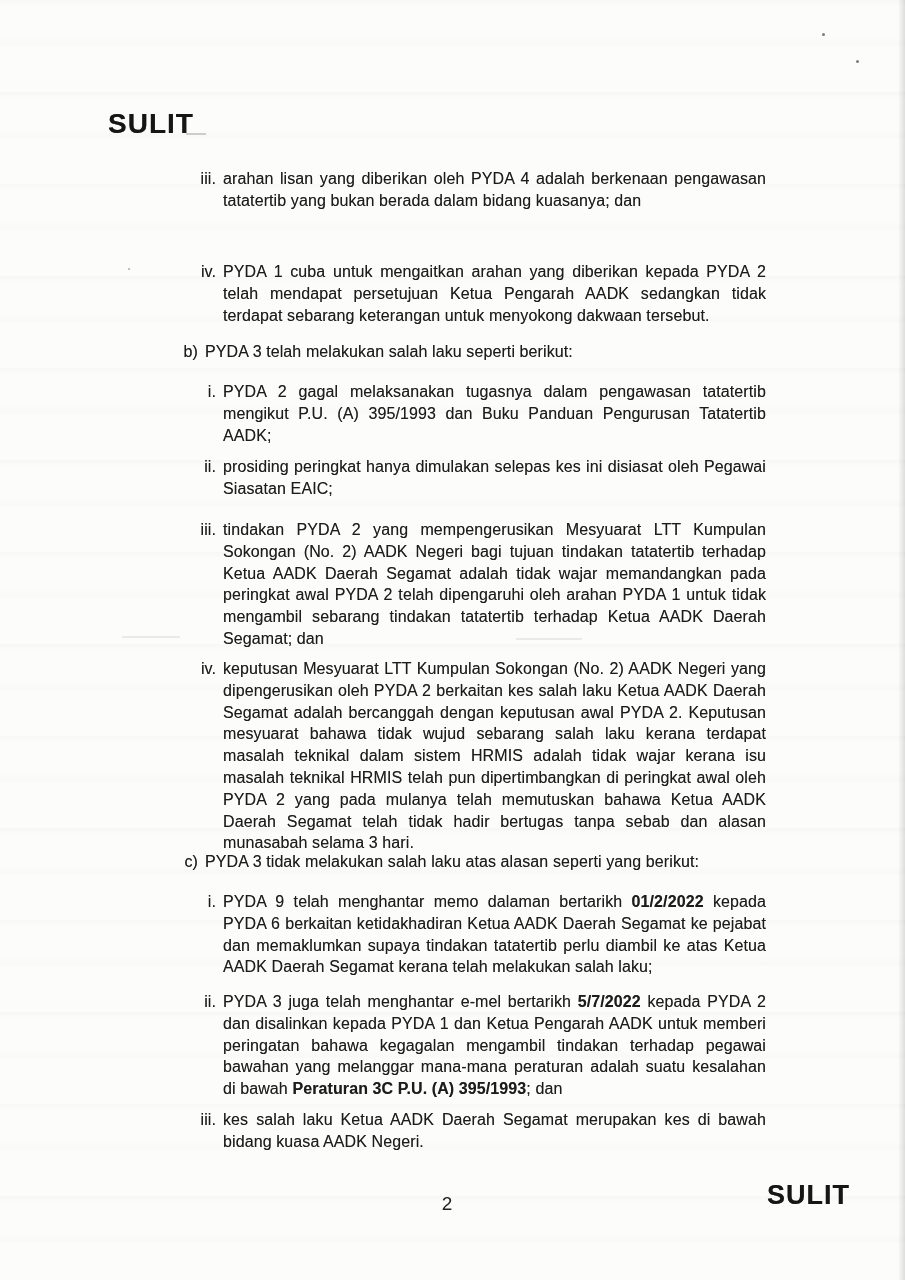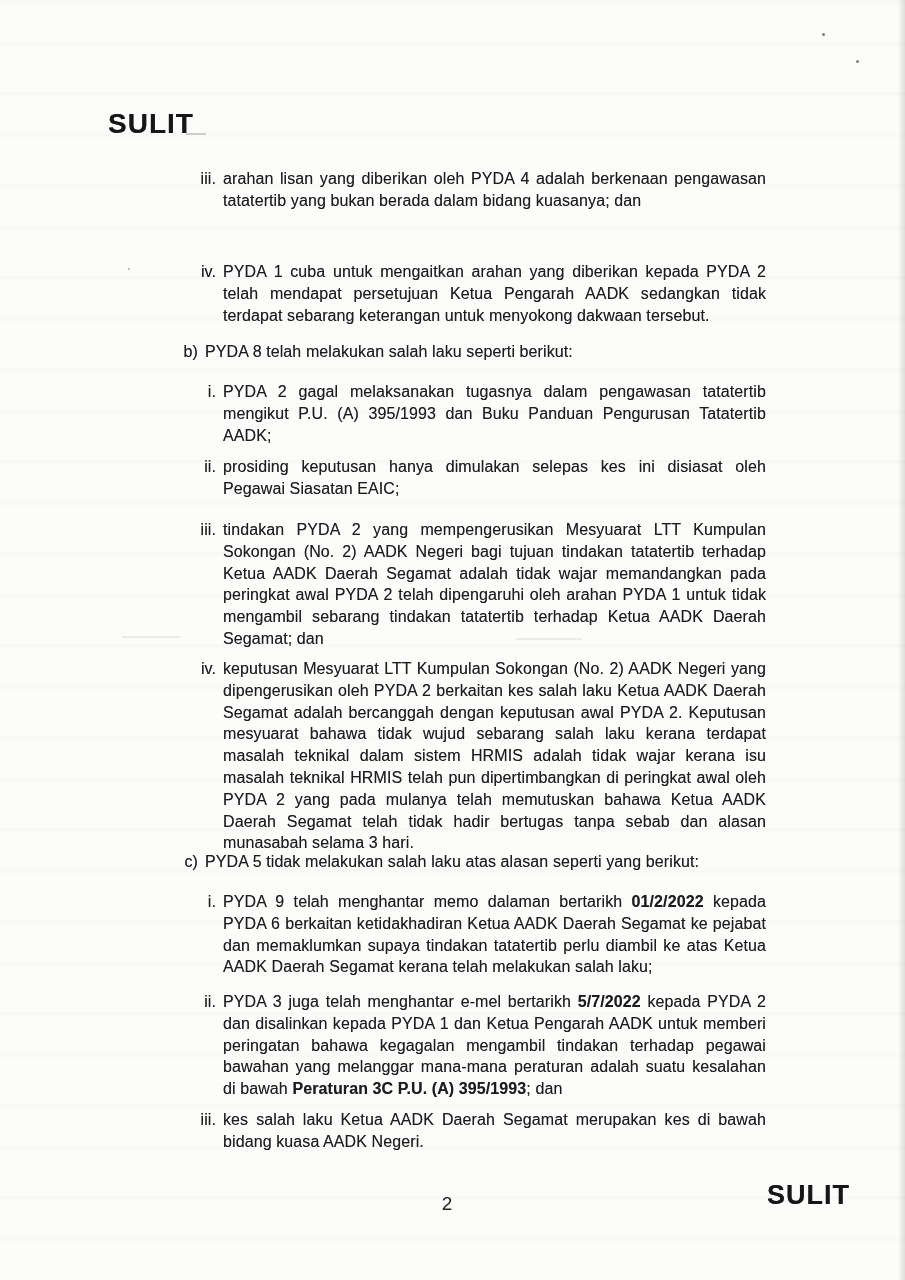--- a/index.html
+++ b/index.html
@@ -110,46 +110,46 @@
     <div class="txt">arahan lisan yang diberikan oleh PYDA 4 adalah berkenaan pengawasan tatatertib yang bukan berada dalam bidang kuasanya; dan</div>
   </div>
 
   <div class="item roman" style="top:261px">
     <span class="lbl">iv.</span>
     <div class="txt">PYDA 1 cuba untuk mengaitkan arahan yang diberikan kepada PYDA 2 telah mendapat persetujuan Ketua Pengarah AADK sedangkan tidak terdapat sebarang keterangan untuk menyokong dakwaan tersebut.</div>
   </div>
 
   <div class="item letter" style="top:341px">
     <span class="lbl">b)</span>
-    <div class="txt">PYDA 8 telah melakukan salah laku seperti berikut:</div>
+    <div class="txt">PYDA 3 telah melakukan salah laku seperti berikut:</div>
   </div>
 
   <div class="item roman" style="top:381px">
     <span class="lbl">i.</span>
     <div class="txt">PYDA 2 gagal melaksanakan tugasnya dalam pengawasan tatatertib mengikut P.U. (A) 395/1993 dan Buku Panduan Pengurusan Tatatertib AADK;</div>
   </div>
 
   <div class="item roman" style="top:456px">
     <span class="lbl">ii.</span>
-    <div class="txt">prosiding keputusan hanya dimulakan selepas kes ini disiasat oleh Pegawai Siasatan EAIC;</div>
+    <div class="txt">prosiding peringkat hanya dimulakan selepas kes ini disiasat oleh Pegawai Siasatan EAIC;</div>
   </div>
 
   <div class="item roman" style="top:519px">
     <span class="lbl">iii.</span>
     <div class="txt">tindakan PYDA 2 yang mempengerusikan Mesyuarat LTT Kumpulan Sokongan (No. 2) AADK Negeri bagi tujuan tindakan tatatertib terhadap Ketua AADK Daerah Segamat adalah tidak wajar memandangkan pada peringkat awal PYDA 2 telah dipengaruhi oleh arahan PYDA 1 untuk tidak mengambil sebarang tindakan tatatertib terhadap Ketua AADK Daerah Segamat; dan</div>
   </div>
 
   <div class="item roman" style="top:658px">
     <span class="lbl">iv.</span>
     <div class="txt">keputusan Mesyuarat LTT Kumpulan Sokongan (No. 2) AADK Negeri yang dipengerusikan oleh PYDA 2 berkaitan kes salah laku Ketua AADK Daerah Segamat adalah bercanggah dengan keputusan awal PYDA 2. Keputusan mesyuarat bahawa tidak wujud sebarang salah laku kerana terdapat masalah teknikal dalam sistem HRMIS adalah tidak wajar kerana isu masalah teknikal HRMIS telah pun dipertimbangkan di peringkat awal oleh PYDA 2 yang pada mulanya telah memutuskan bahawa Ketua AADK Daerah Segamat telah tidak hadir bertugas tanpa sebab dan alasan munasabah selama 3 hari.</div>
   </div>
 
   <div class="item letter" style="top:851px">
     <span class="lbl">c)</span>
-    <div class="txt">PYDA 5 tidak melakukan salah laku atas alasan seperti yang berikut:</div>
+    <div class="txt">PYDA 3 tidak melakukan salah laku atas alasan seperti yang berikut:</div>
   </div>
 
   <div class="item roman" style="top:891px">
     <span class="lbl">i.</span>
     <div class="txt"><span>PYDA 9 telah menghantar memo dalaman bertarikh </span><span class="bold">01/2/2022</span><span> kepada PYDA 6 berkaitan ketidakhadiran Ketua AADK Daerah Segamat ke pejabat dan memaklumkan supaya tindakan tatatertib perlu diambil ke atas Ketua AADK Daerah Segamat kerana telah melakukan salah laku;</span></div>
   </div>
 
   <div class="item roman" style="top:991px">
     <span class="lbl">ii.</span>
     <div class="txt"><span>PYDA 3 juga telah menghantar e-mel bertarikh </span><span class="bold">5/7/2022</span><span> kepada PYDA 2 dan disalinkan kepada PYDA 1 dan Ketua Pengarah AADK untuk memberi peringatan bahawa kegagalan mengambil tindakan terhadap pegawai bawahan yang melanggar mana-mana peraturan adalah suatu kesalahan di bawah </span><span class="bold">Peraturan 3C P.U. (A) 395/1993</span><span>; dan</span></div>

